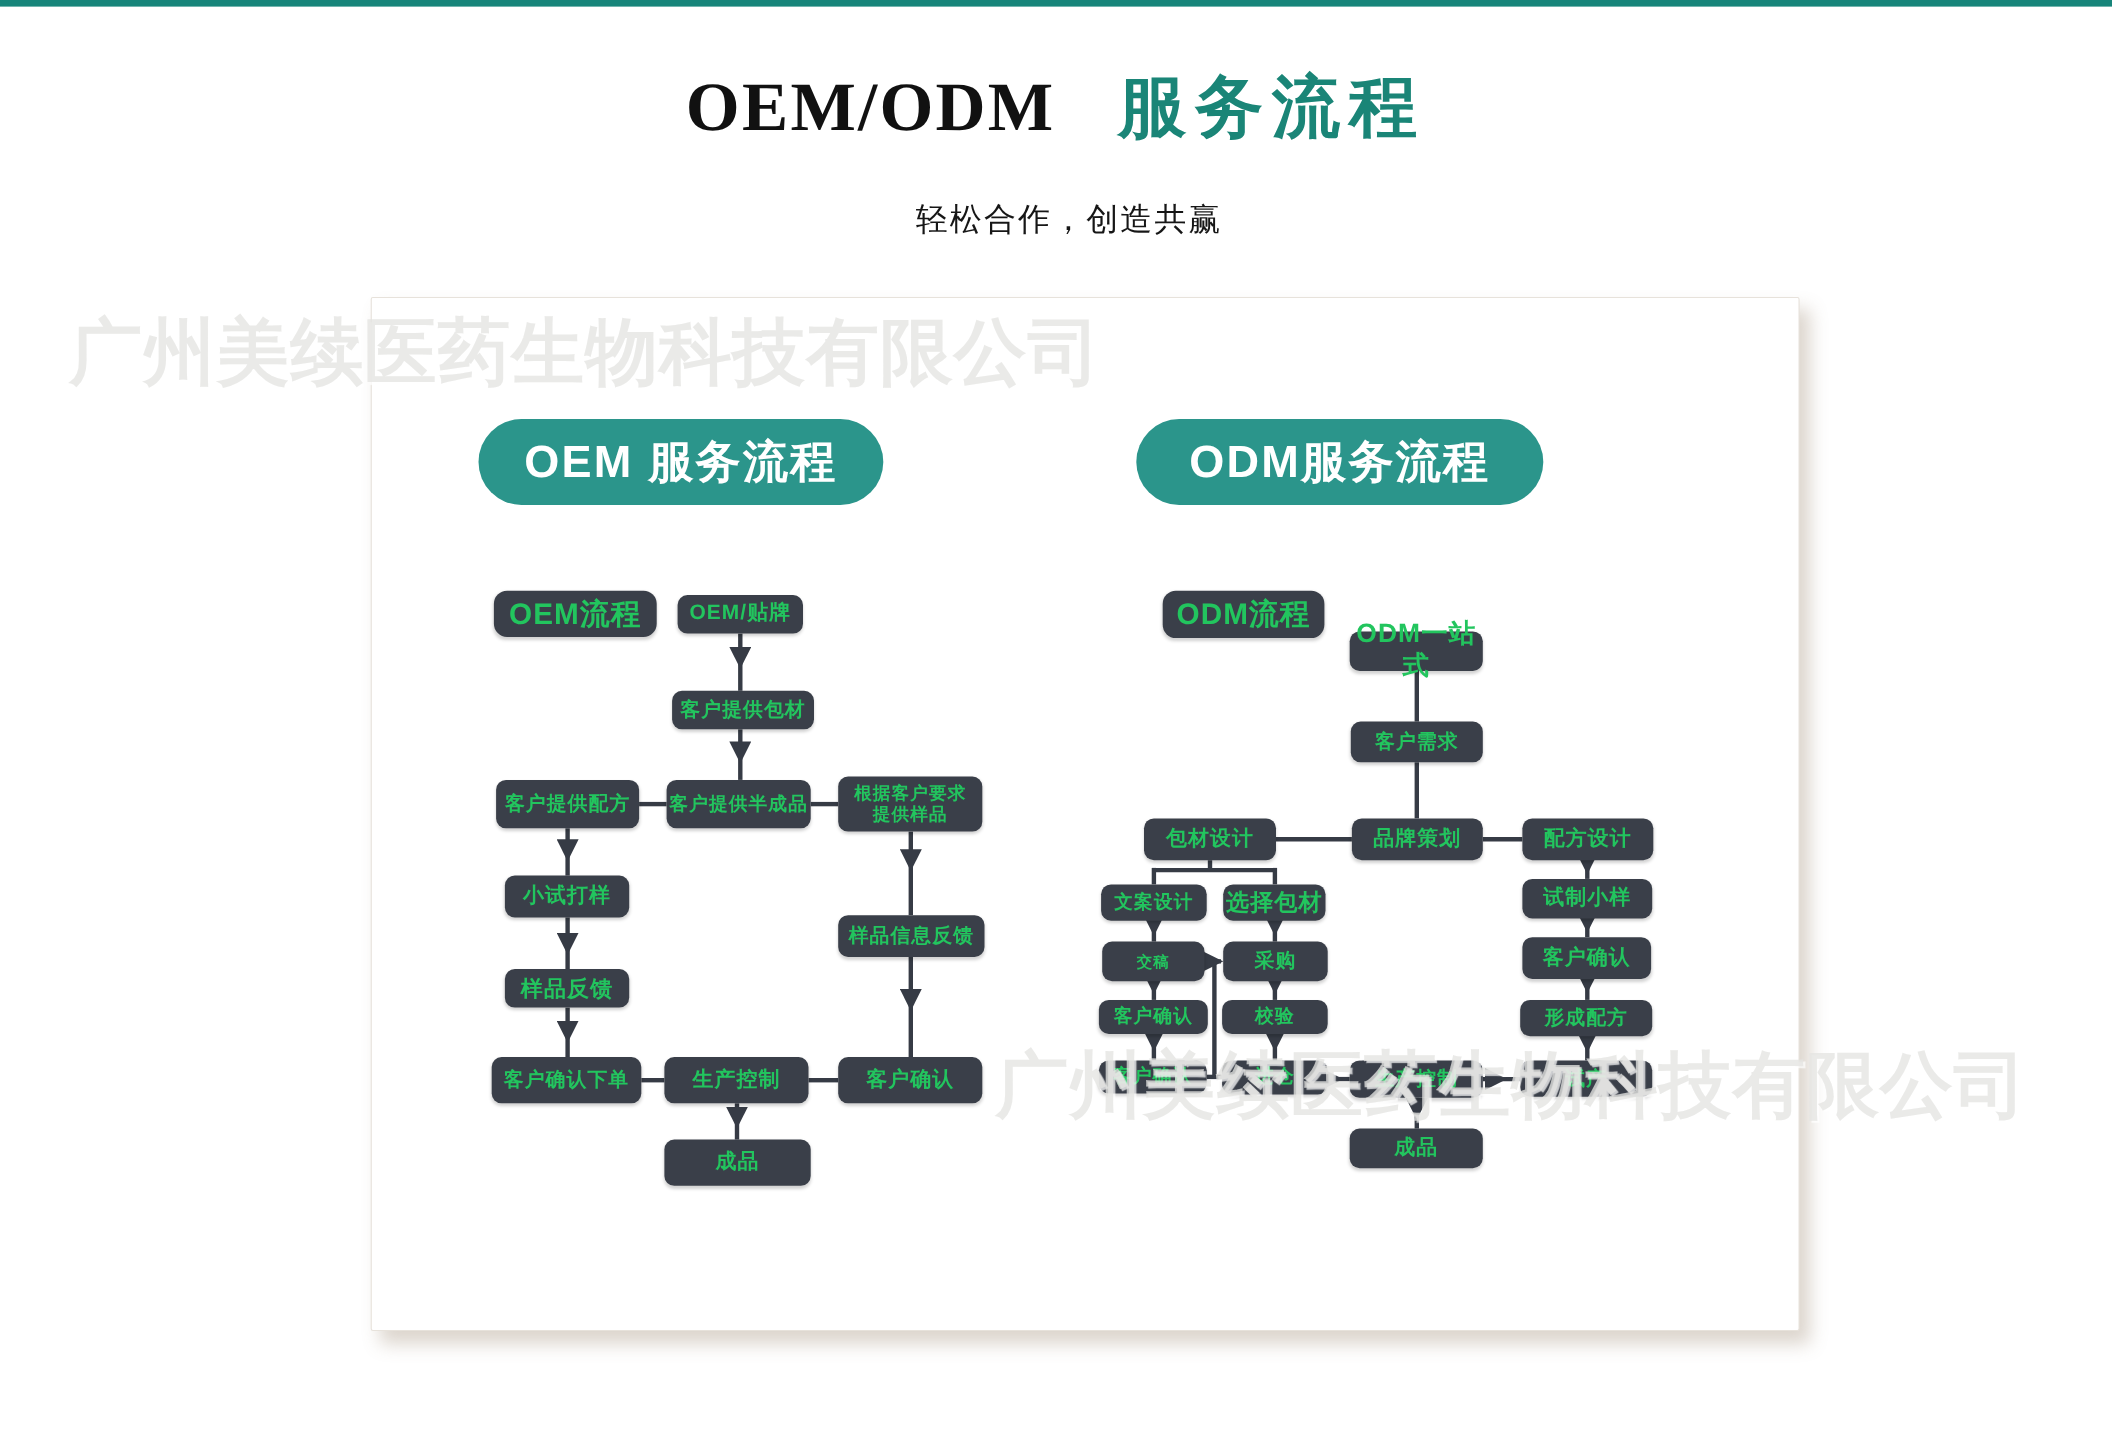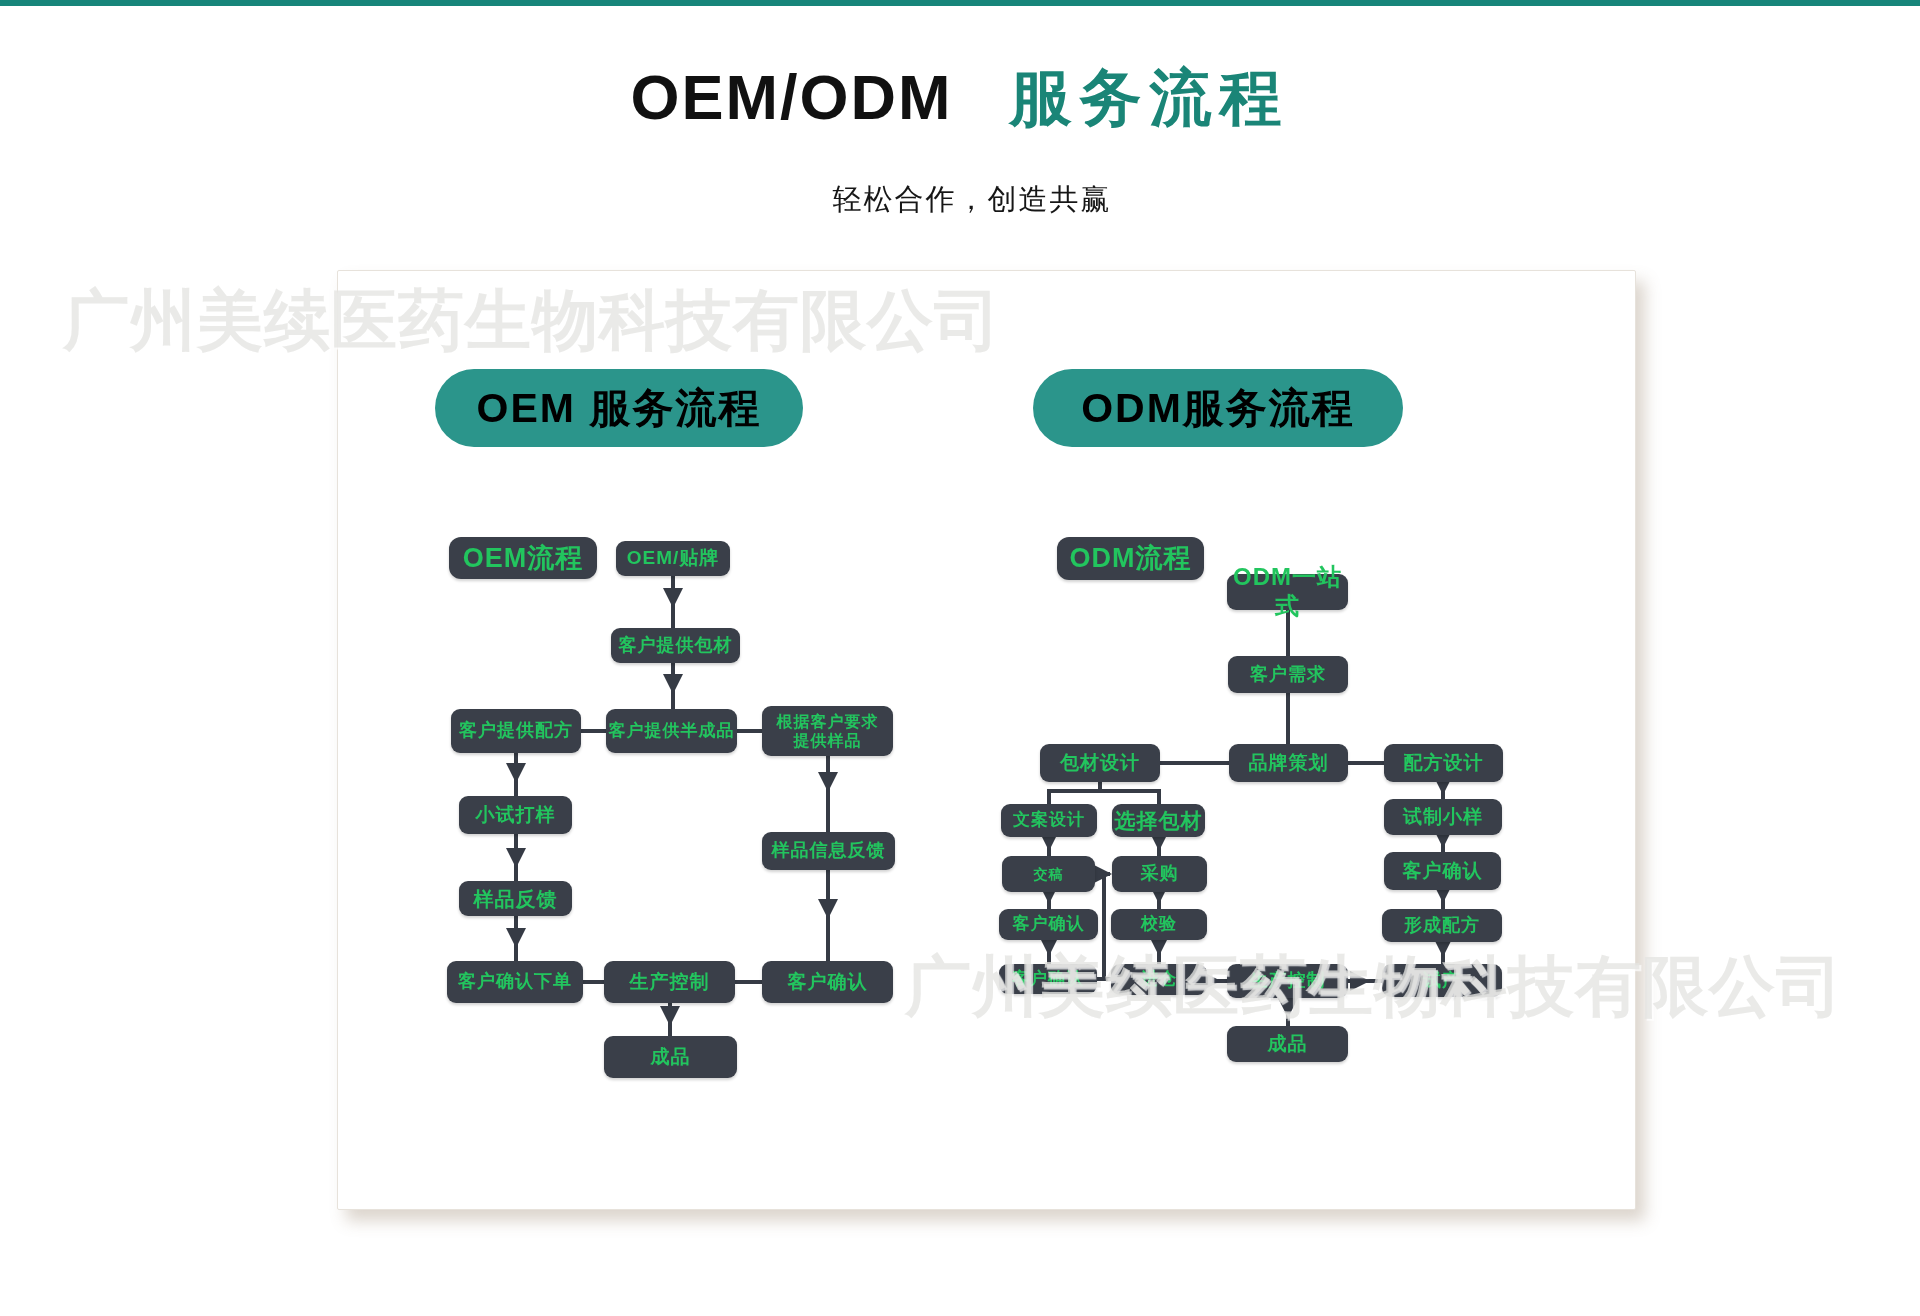--- a/index.html
+++ b/index.html
@@ -10,41 +10,41 @@
   }
   .topbar{
     position:absolute;left:0;top:0;width:1920px;height:6px;
     background:#17857a;
   }
   .title-wrap{
     position:absolute;left:0;top:66px;width:1920px;
     text-align:center;line-height:1;white-space:nowrap;
   }
   .title-black{
-    font-size:63px;font-weight:900;color:#111111;letter-spacing:2px;
+    font-size:63px;font-weight:900;color:#111111;letter-spacing:2px;font-family:Liberation Serif, serif;
   }
   .title-teal{
     font-size:62px;font-weight:900;color:#1a8577;letter-spacing:8px;
     margin-left:57px;
   }
   .subtitle{
     position:absolute;left:0;top:180px;width:1920px;
     text-align:center;font-size:29px;color:#161616;letter-spacing:2px;padding-left:12px;
   }
   .card{
     position:absolute;left:337px;top:270px;width:1297px;height:938px;
     background:#ffffff;border:1px solid #e7e2db;border-radius:2px;
     box-shadow:9px 11px 16px rgba(140,115,90,0.30);
     z-index:1;
   }
   .pill{
     position:absolute;height:78px;border-radius:40px;background:#2b958b;
-    color:#000000;font-weight:bold;font-size:41px;letter-spacing:2px;
+    color:#ffffff;font-weight:bold;font-size:41px;letter-spacing:2px;
     display:flex;align-items:center;justify-content:center;
-    z-index:10;white-space:nowrap;
+    z-index:10;white-space:nowrap;margin-top:12px;
   }
   .pill-oem{left:435px;top:369px;width:368px;}
   .pill-odm{left:1033px;top:369px;width:370px;}
   #edges{
     position:absolute;left:0;top:0;width:1920px;height:1316px;
     z-index:5;pointer-events:none;
   }
   #edges polyline{fill:none;stroke:#363b45;stroke-width:4;}
   .flow-node{
     position:absolute;background:#3a3f49;color:#22c55e;font-weight:bold;

